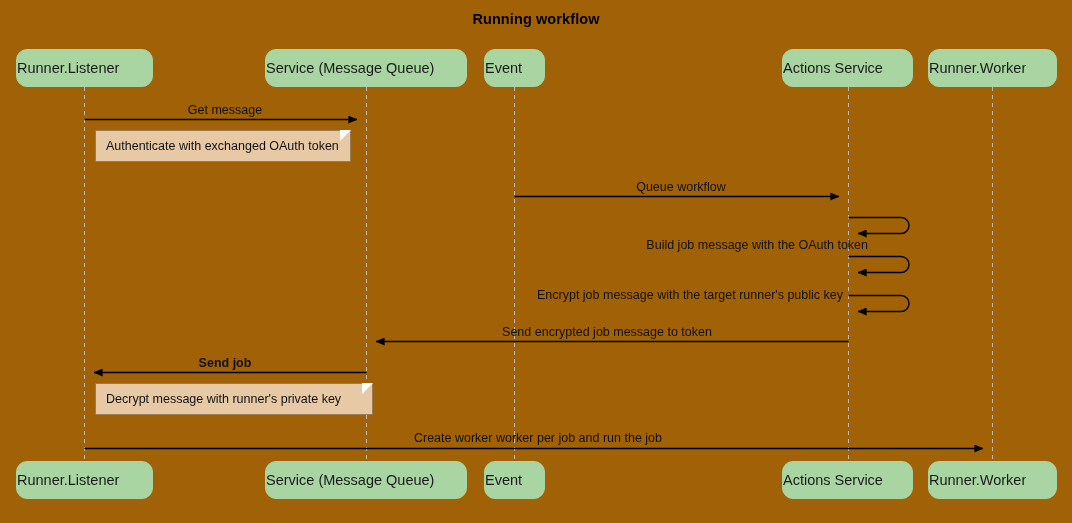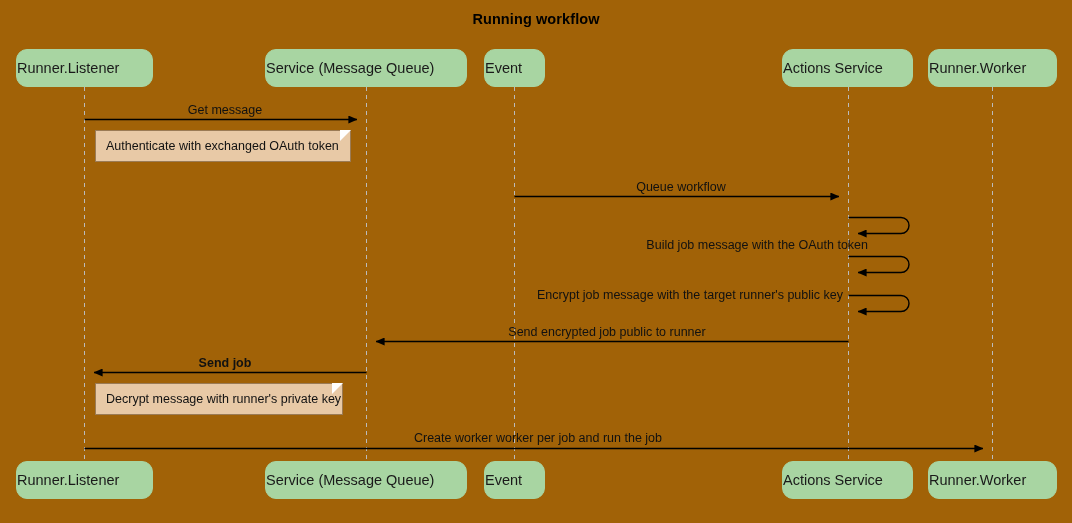--- a/index.html
+++ b/index.html
@@ -157,26 +157,26 @@
     <span>Actions Service</span>
   </div>
   <div class="participant" style="left:928px; top:461px; width:129px;">
     <span>Runner.Worker</span>
   </div>
 
   <div class="msg-label center" style="left:225px; top:103px;">Get message</div>
   <div class="msg-label center" style="left:681px; top:180px;">Queue workflow</div>
   <div class="msg-label right" style="left:843px; top:238px;margin-left:25px;">Build job message with the OAuth token</div>
   <div class="msg-label right" style="left:843px; top:288px;">Encrypt job message with the target runner's public key</div>
-  <div class="msg-label center" style="left:607px; top:325px;">Send encrypted job public to runner</div>
+  <div class="msg-label center" style="left:607px; top:325px;">Send encrypted job message to token</div>
   <div class="msg-label center" style="left:225px; top:356px;font-weight:bold;">Send job</div>
   <div class="msg-label center" style="left:538px; top:431px;">Create worker worker per job and run the job</div>
 
   <div class="note" style="left:95px; top:130px; width:256px;">
     <span>Authenticate with exchanged OAuth token</span>
     <span class="dogear-cut"></span>
   </div>
-  <div class="note" style="left:95px; top:383px; width:248px;">
+  <div class="note" style="left:95px; top:383px; width:278px;">
     <span>Decrypt message with runner's private key</span>
     <span class="dogear-cut"></span>
   </div>
 
 </div>
 
 </body></html>

